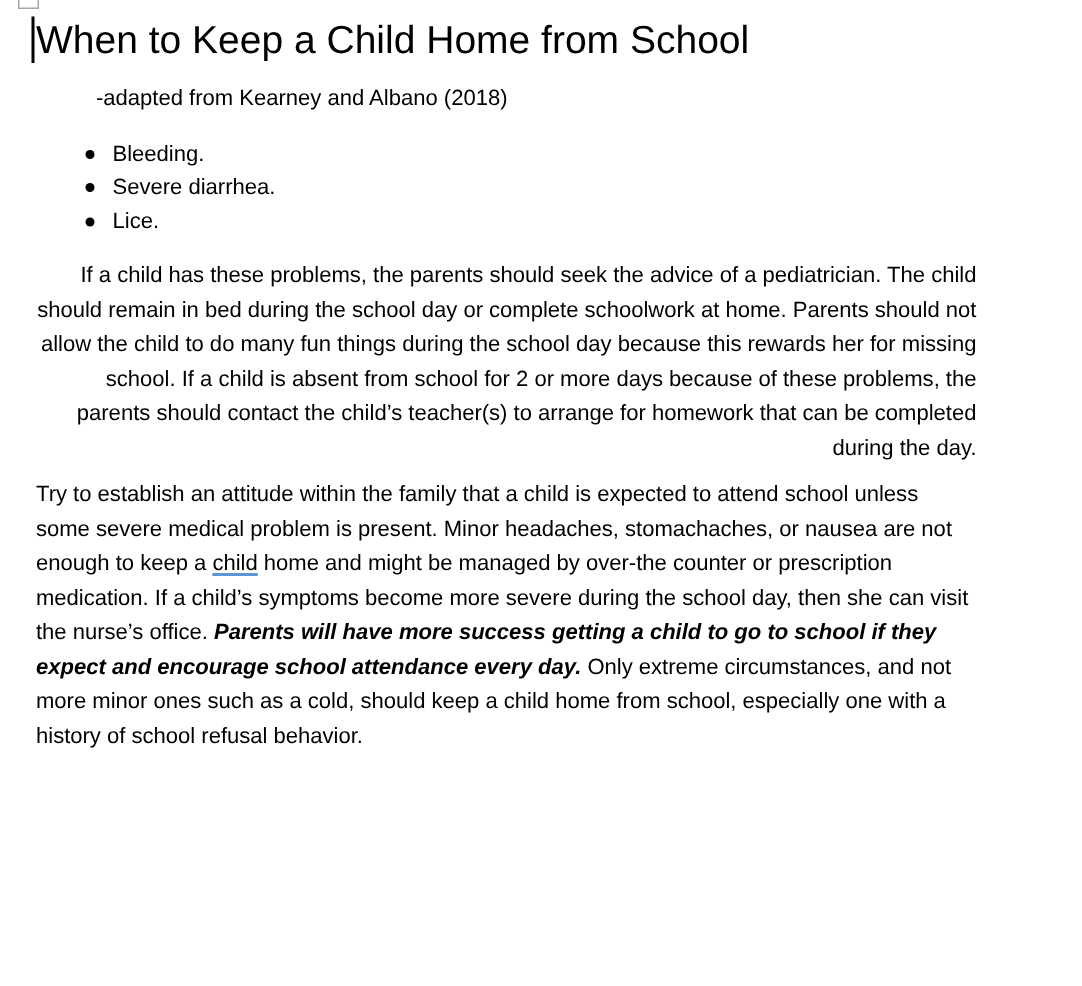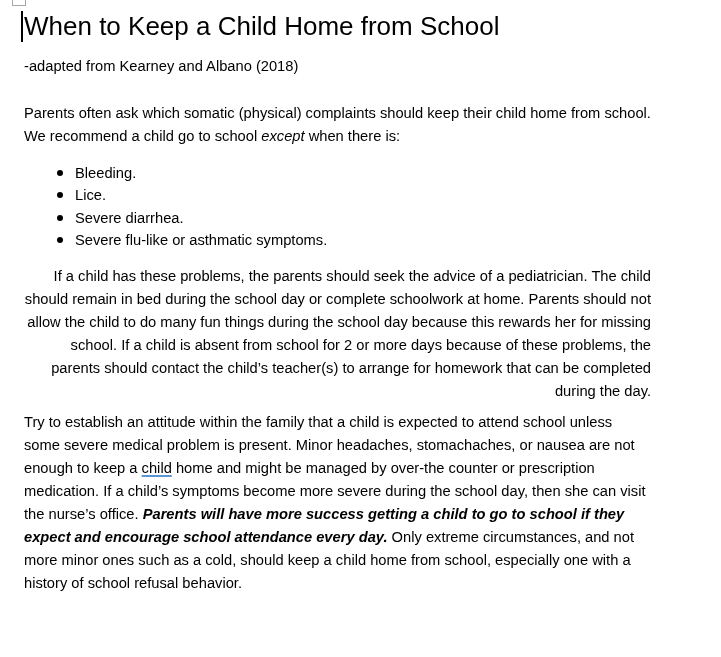--- a/index.html
+++ b/index.html
@@ -42,21 +42,21 @@
     top: 1px;
     width: 1.5px;
     height: 31px;
     background: #000000;
   }
   .body {
     margin: 0;
     font-size: 14.7px;
     line-height: 23px;
   }
-  .attribution { margin-top: 13px; }
+  .attribution { margin-top: 13px; margin-left: 40px; }
   .intro { margin-top: 24px; }
   .symptoms {
     list-style: none;
     margin: 14px 0 0 0;
     padding: 0 0 0 51px;
     font-size: 14.7px;
   }
   .symptoms li {
     position: relative;
     line-height: 22.3px;
@@ -86,26 +86,24 @@
 <body>
 
 <div class="page">
 
   <div class="partial-square"></div>
 
   <h1 class="title"><span class="caret"></span><span>When to Keep a Child Home from School</span></h1>
 
   <p class="body attribution">-adapted from Kearney and Albano (2018)</p>
 
-  <p class="body intro"><span>Parents often ask which somatic (physical) complaints should keep their child home from school. We recommend a child go to school </span><em class="it">except</em><span> when there is:</span></p>
 
   <ul class="symptoms">
     <li><span class="dot"></span><span>Bleeding.</span></li>
+    <li><span class="dot"></span><span>Severe diarrhea.</span></li>
     <li><span class="dot"></span><span>Lice.</span></li>
-    <li><span class="dot"></span><span>Severe diarrhea.</span></li>
-    <li><span class="dot"></span><span>Severe flu-like or asthmatic symptoms.</span></li>
   </ul>
 
   <p class="body advice">If a child has these problems, the parents should seek the advice of a pediatrician. The child should remain in bed during the school day or complete schoolwork at home. Parents should not allow the child to do many fun things during the school day because this rewards her for missing school. If a child is absent from school for 2 or more days because of these problems, the parents should contact the child’s teacher(s) to arrange for homework that can be completed during the day.</p>
 
   <p class="body attitude"><span>Try to establish an attitude within the family that a child is expected to attend school unless some severe medical problem is present. Minor headaches, stomachaches, or nausea are not enough to keep a </span><span class="sugg">child</span><span> home and might be managed by over-the counter or prescription medication. If a child’s symptoms become more severe during the school day, then she can visit the nurse’s office. </span><strong class="bi">Parents will have more success getting a child to go to school if they expect and encourage school attendance every day.</strong><span> Only extreme circumstances, and not more minor ones such as a cold, should keep a child home from school, especially one with a history of school refusal behavior.</span></p>
 
 </div>
 
 </body></html>

